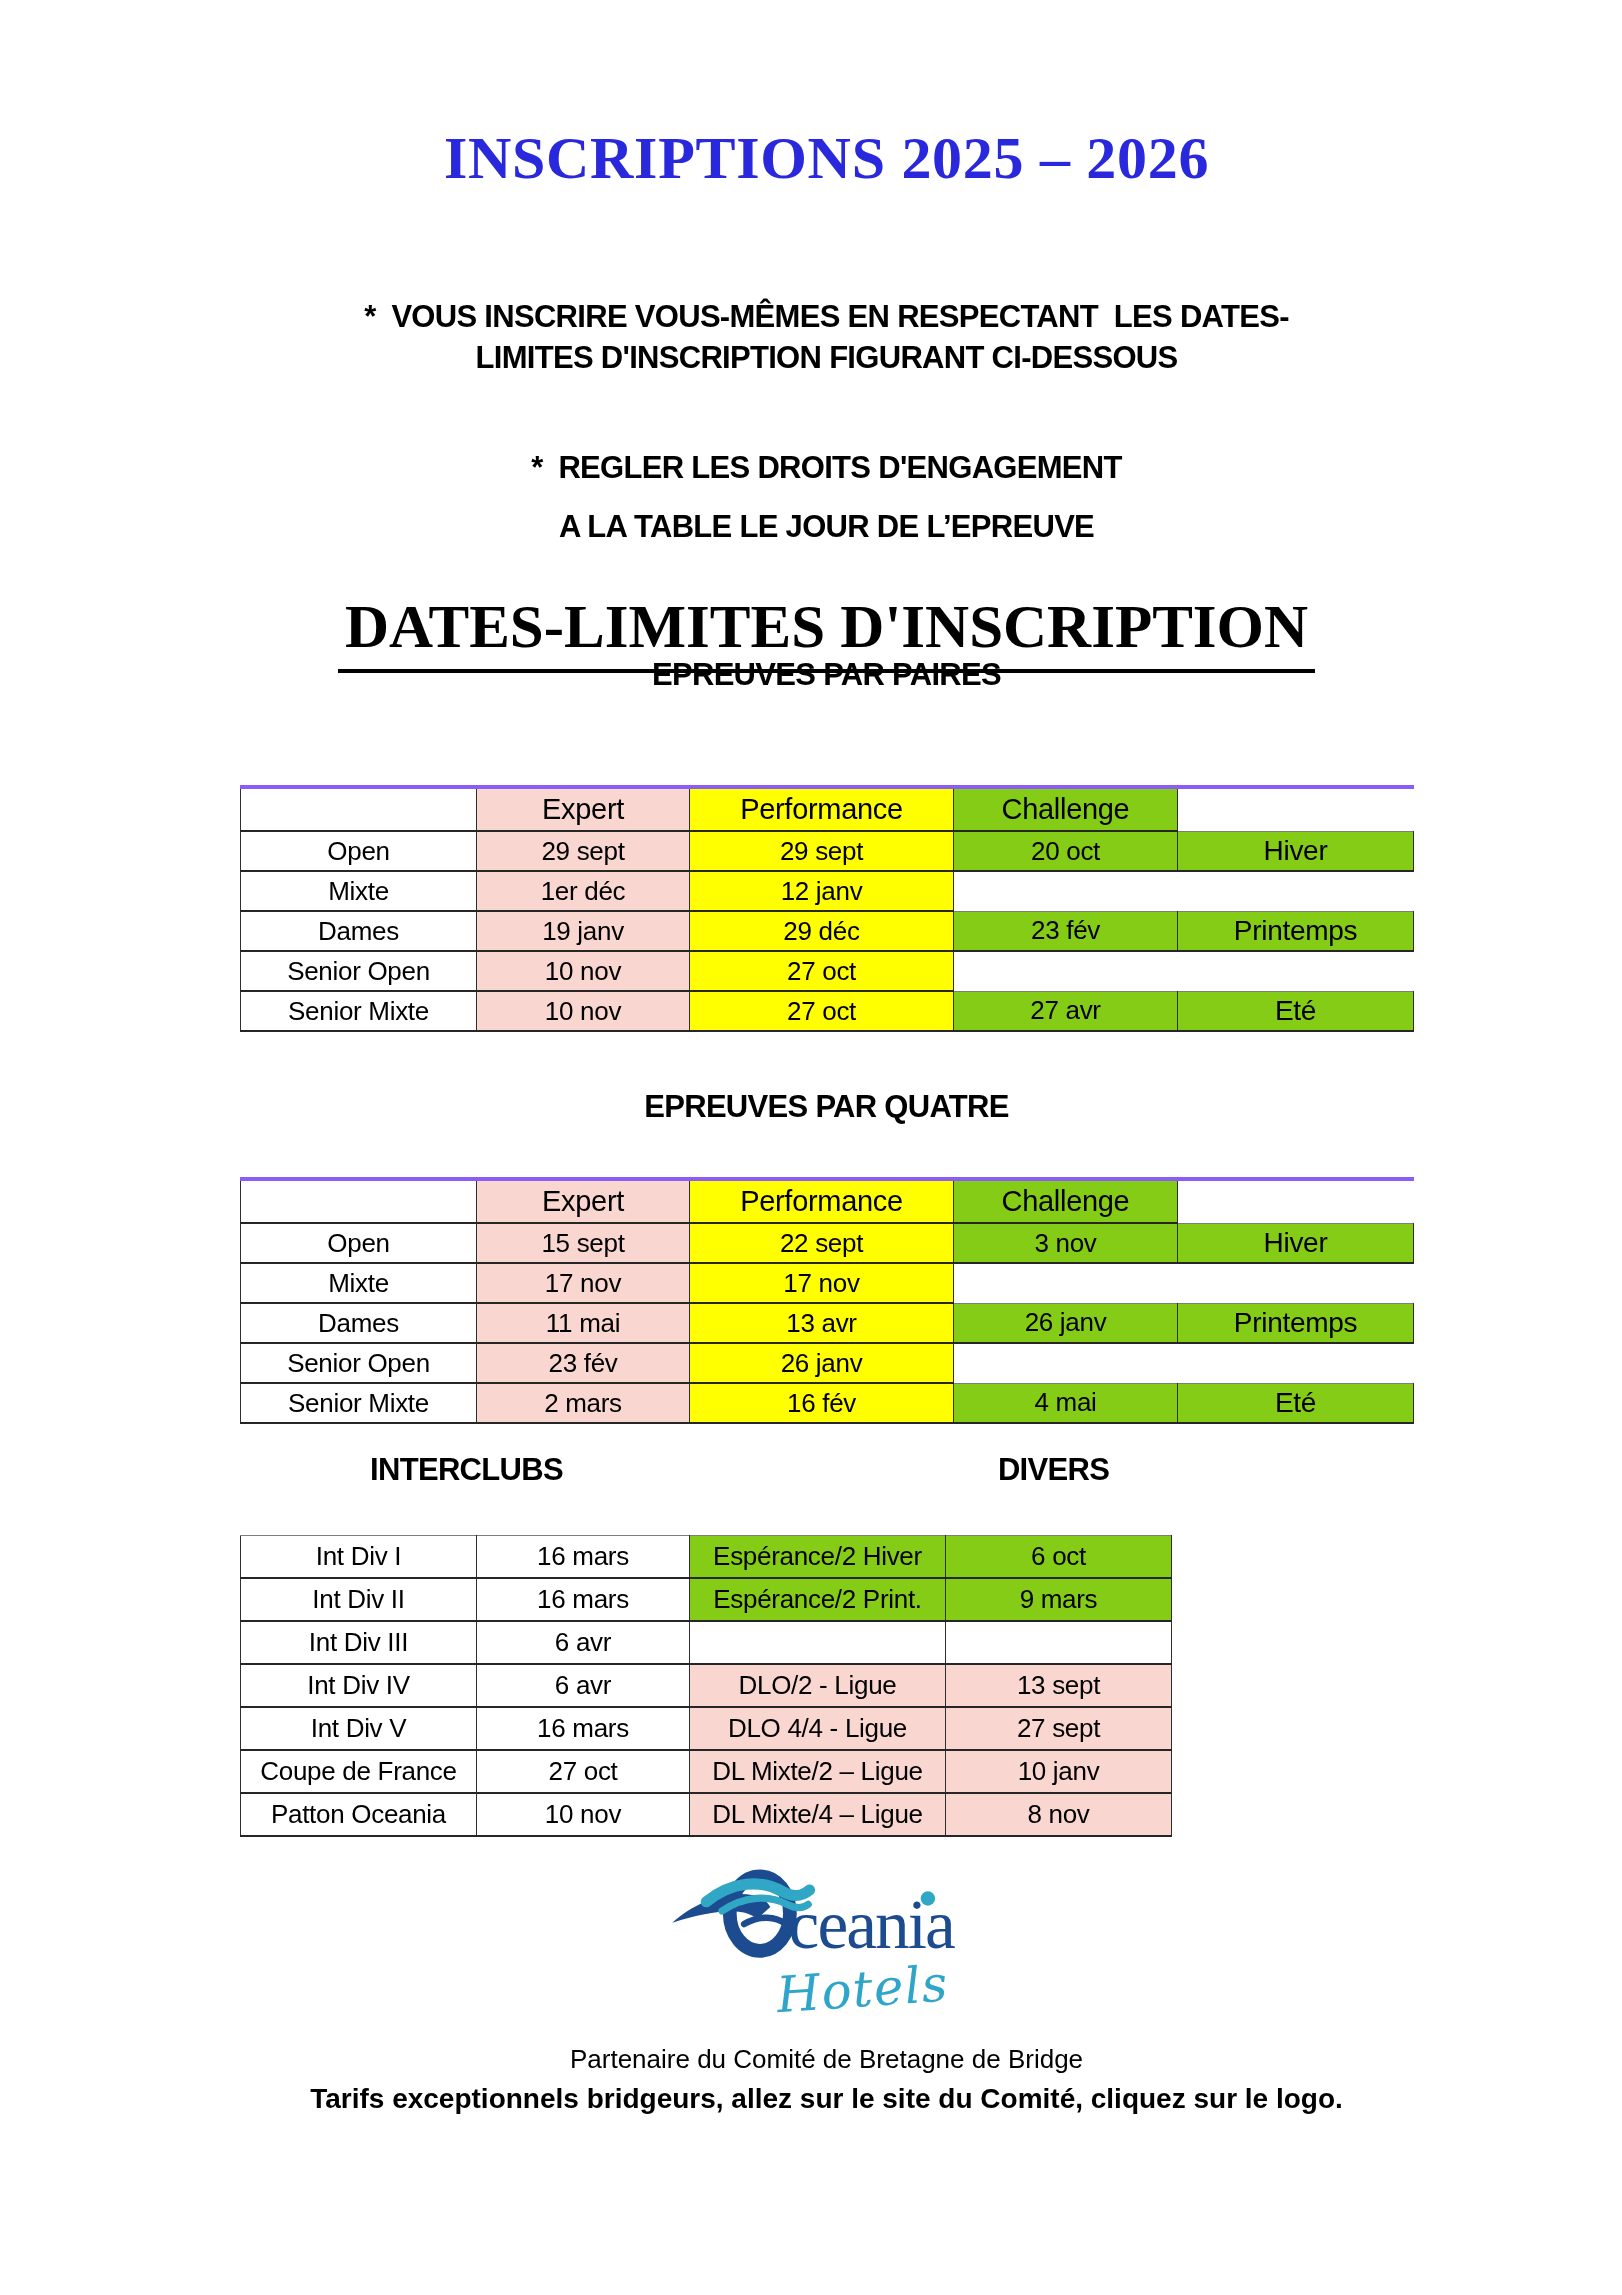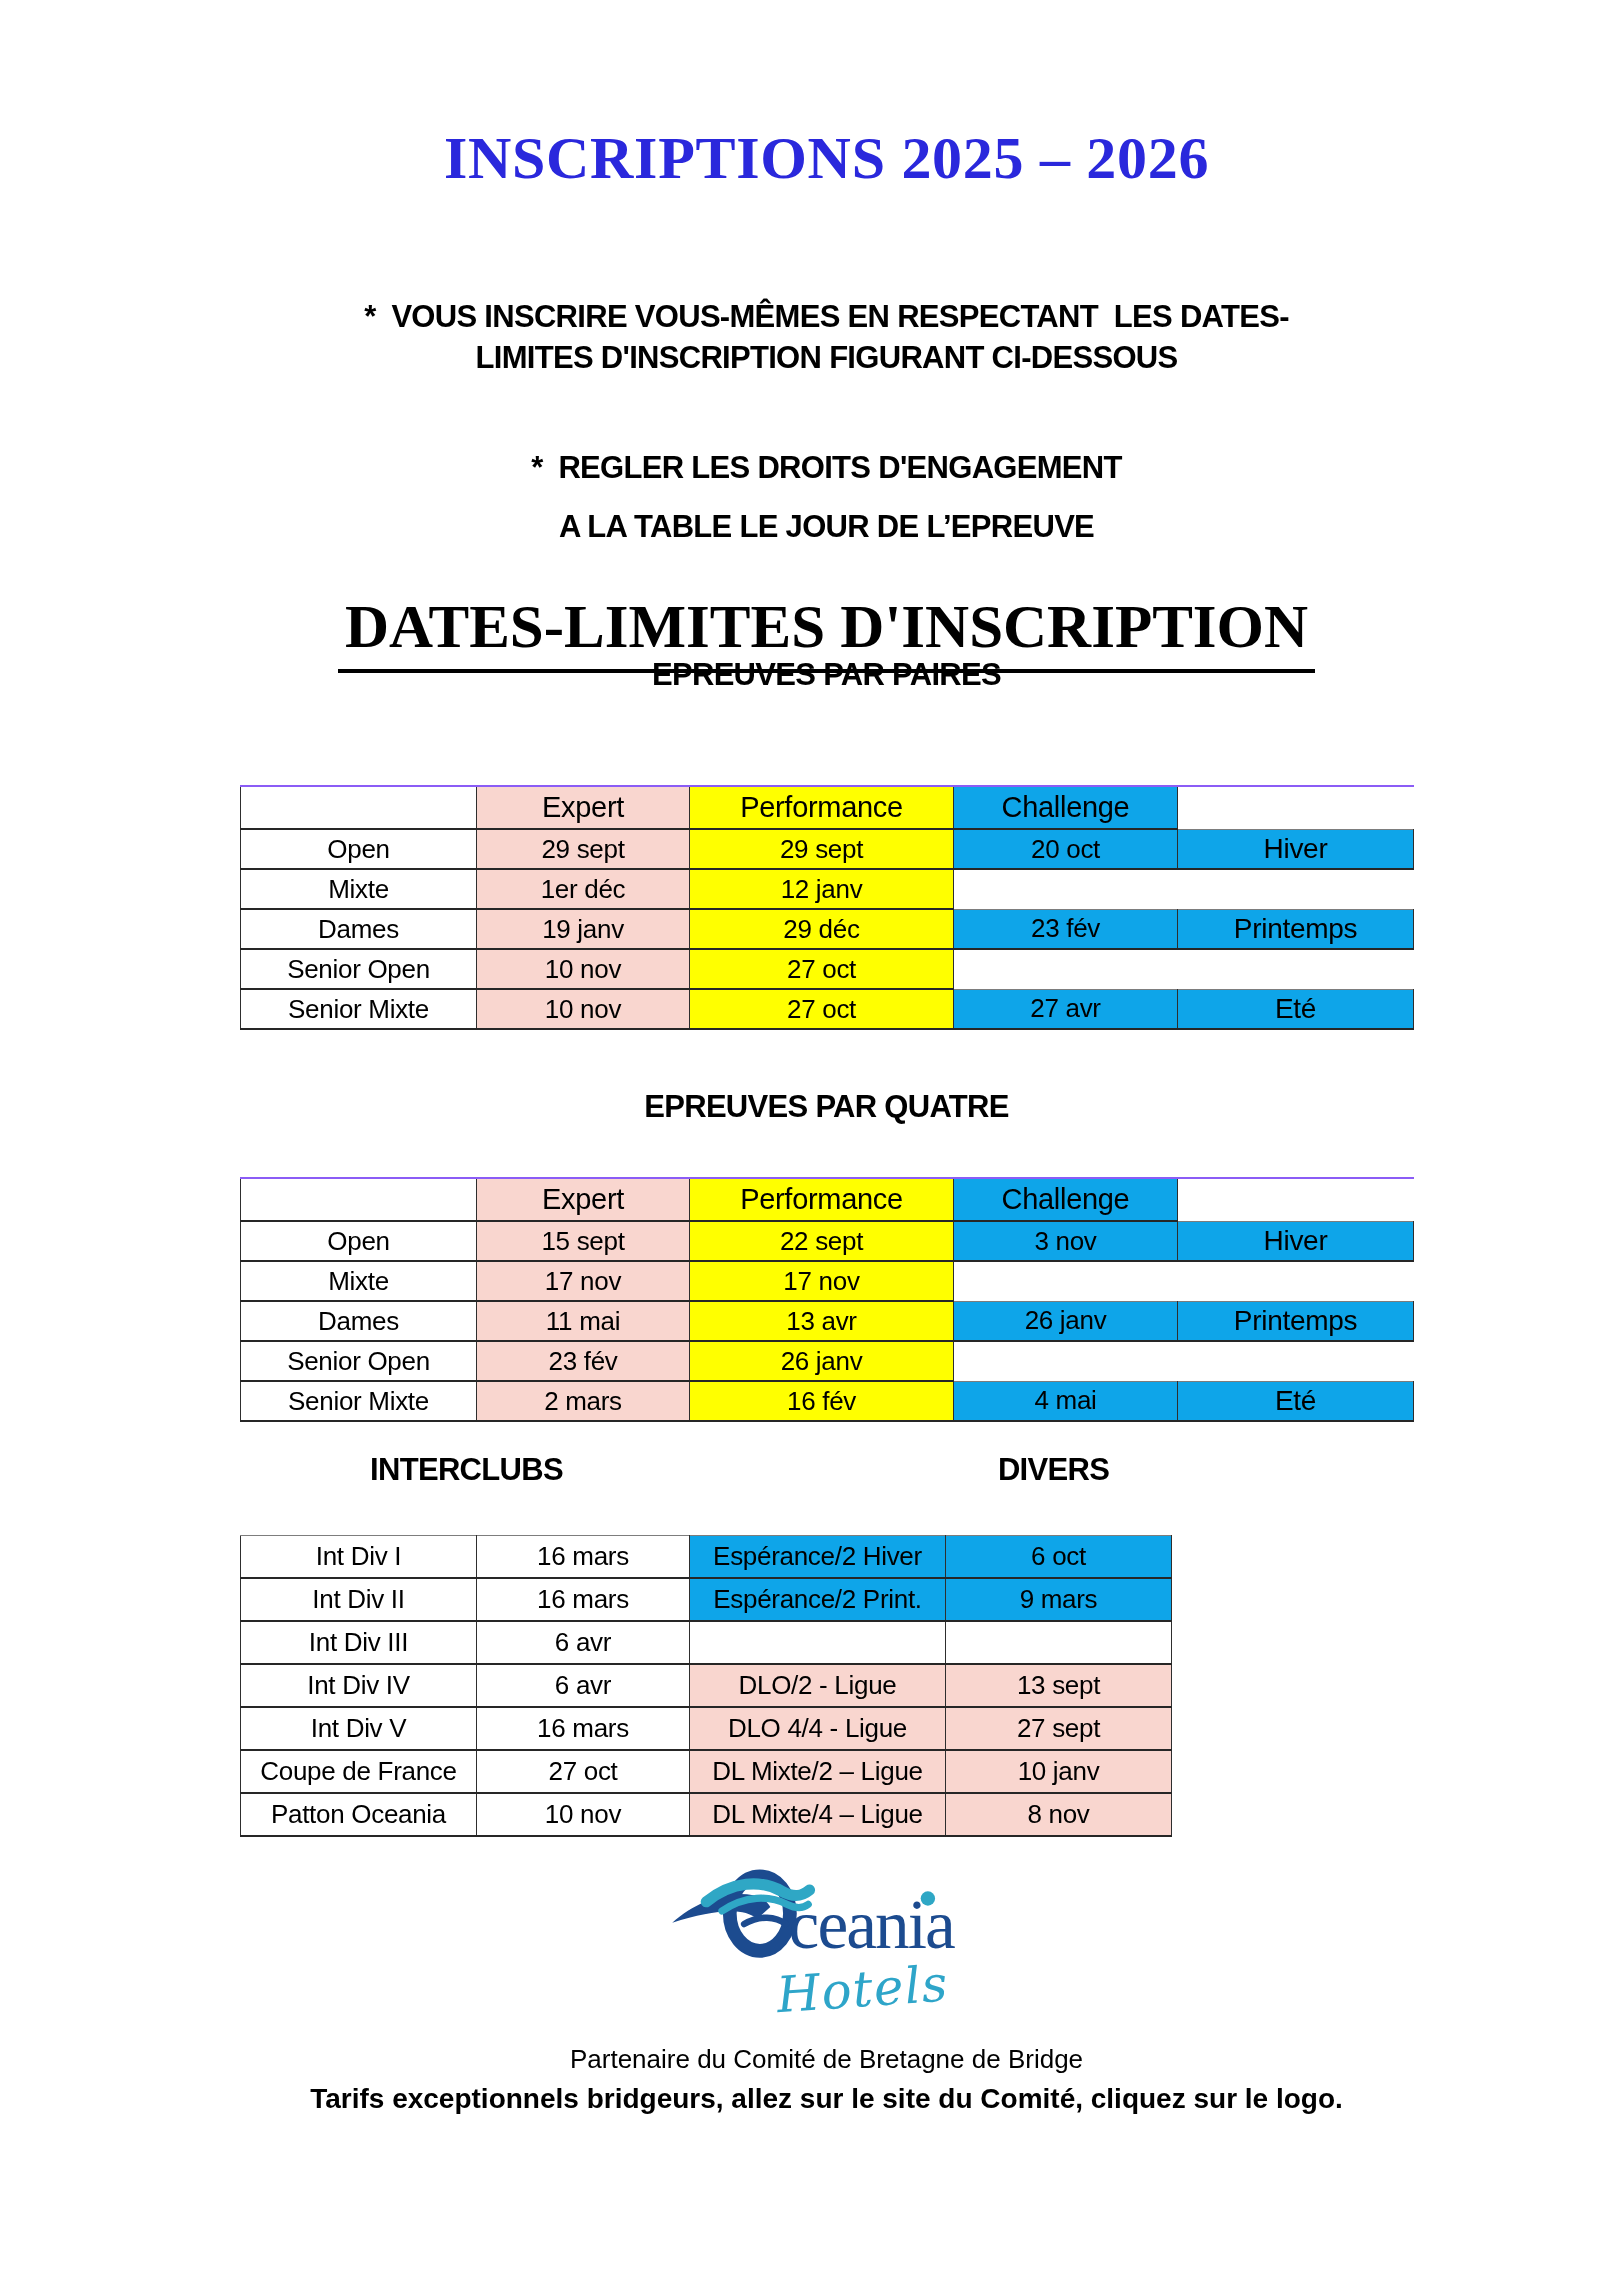--- a/index.html
+++ b/index.html
@@ -24,26 +24,26 @@
   .hint { top:1452px; width:393px; }
   .hint.left { left:239px; } .hint.right { left:826px; }
 
   table.t { position:absolute; border-collapse:collapse; table-layout:fixed; }
   table.t1 { left:209px; top:785px; }
   table.t2 { left:209px; top:1177px; }
   table.t3 { left:209px; top:1535px; }
   .t td { border:1.3px solid #2e2e2e; border-top:1.3px solid #7d7d7d; border-bottom:2px solid #262626;
           text-align:center; vertical-align:middle; font-size:26px; letter-spacing:-0.3px;
           padding:0; overflow:hidden; }
-  .t tr.hd td { border-top:2px solid #8b5cf6; font-size:29px; height:41px; }
+  .t tr.hd td { border-top:4px solid #8b5cf6; font-size:29px; height:41px; }
   .t1 td, .t2 td { height:38px; }
   .t3 td { height:41px; }
   td.pink   { background:#F9D6CF; }
   td.yellow { background:#FFFF00; }
-  td.teal   { background:#0ea5e9;margin-left:44px; }
+  td.teal   { background:#84cc16;margin-left:44px; }
   td.season { font-size:28px; }
   td.ghost  { border:none; background:#ffffff; }
 
   .logo { position:absolute; left:636px; top:1861px; }
   .partner { top:2044px; font-size:26px; }
   .tarifs  { top:2083px; font-size:28px; font-weight:bold; }
 </style>
 </head>
 <body>
 

